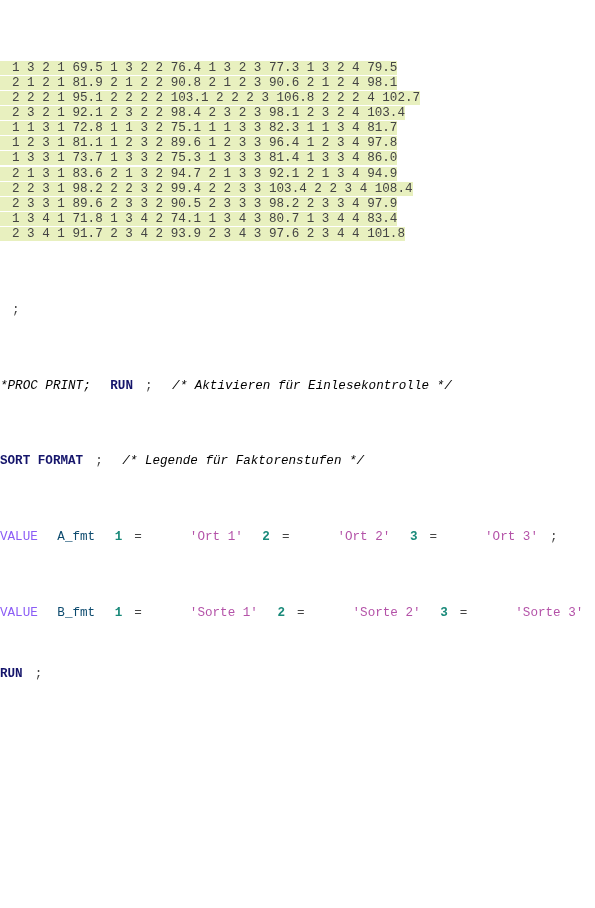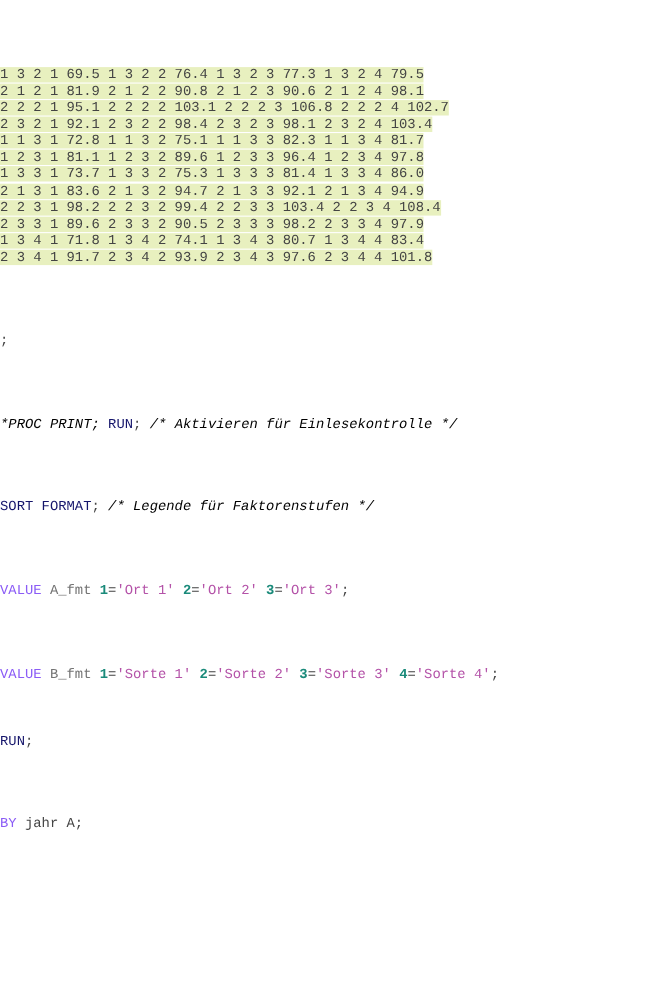--- a/index.html
+++ b/index.html
@@ -24,28 +24,28 @@
   .line {
     white-space: pre;
     height: 15.15px;
     font-size: 12.6px;
   }
   
   .hl > span.sel {
     background: #e8f0bf;
   }
   
-  .t-plain   { color: #444444; }
-  .t-proc    { color: #15156b; font-weight: normal; }
+  .t-plain   { color: #444444; padding-left: 12px; }
+  .t-proc    { color: #15156b; font-weight: bold; }
   .t-stmt    { color: #8b5cf6; }
   .t-opt     { color: #5b7fc4; }
   .t-comment { color: #000000; font-style: italic; }
-  .t-string  { color: #b452a8; }
+  .t-string  { color: #b452a8; margin-left: 48px; }
   .t-num     { color: #1a8a7a; font-weight: bold; }
-  .t-name    { color: #737373; }
+  .t-name    { color: #0c4a6e; }
 </style>
 </head>
 <body>
 
 <div id="editor">
 
   
   <div id="data-block"><div class="line hl"><span class="sel t-plain">1 3 2 1 69.5 1 3 2 2 76.4 1 3 2 3 77.3 1 3 2 4 79.5</span></div><div class="line hl"><span class="sel t-plain">2 1 2 1 81.9 2 1 2 2 90.8 2 1 2 3 90.6 2 1 2 4 98.1</span></div><div class="line hl"><span class="sel t-plain">2 2 2 1 95.1 2 2 2 2 103.1 2 2 2 3 106.8 2 2 2 4 102.7</span></div><div class="line hl"><span class="sel t-plain">2 3 2 1 92.1 2 3 2 2 98.4 2 3 2 3 98.1 2 3 2 4 103.4</span></div><div class="line hl"><span class="sel t-plain">1 1 3 1 72.8 1 1 3 2 75.1 1 1 3 3 82.3 1 1 3 4 81.7</span></div><div class="line hl"><span class="sel t-plain">1 2 3 1 81.1 1 2 3 2 89.6 1 2 3 3 96.4 1 2 3 4 97.8</span></div><div class="line hl"><span class="sel t-plain">1 3 3 1 73.7 1 3 3 2 75.3 1 3 3 3 81.4 1 3 3 4 86.0</span></div><div class="line hl"><span class="sel t-plain">2 1 3 1 83.6 2 1 3 2 94.7 2 1 3 3 92.1 2 1 3 4 94.9</span></div><div class="line hl"><span class="sel t-plain">2 2 3 1 98.2 2 2 3 2 99.4 2 2 3 3 103.4 2 2 3 4 108.4</span></div><div class="line hl"><span class="sel t-plain">2 3 3 1 89.6 2 3 3 2 90.5 2 3 3 3 98.2 2 3 3 4 97.9</span></div><div class="line hl"><span class="sel t-plain">1 3 4 1 71.8 1 3 4 2 74.1 1 3 4 3 80.7 1 3 4 4 83.4</span></div><div class="line hl"><span class="sel t-plain">2 3 4 1 91.7 2 3 4 2 93.9 2 3 4 3 97.6 2 3 4 4 101.8</span></div></div>
 
   
@@ -59,21 +59,20 @@
 
   
   <div class="line"><span class="t-stmt">VALUE</span><span class="t-plain"> </span><span class="t-name">A_fmt</span><span class="t-plain"> </span><span class="t-num">1</span><span class="t-plain">=</span><span class="t-string">'Ort 1'</span><span class="t-plain"> </span><span class="t-num">2</span><span class="t-plain">=</span><span class="t-string">'Ort 2'</span><span class="t-plain"> </span><span class="t-num">3</span><span class="t-plain">=</span><span class="t-string">'Ort 3'</span><span class="t-plain">;</span></div>
 
   
   <div class="line"><span class="t-stmt">VALUE</span><span class="t-plain"> </span><span class="t-name">B_fmt</span><span class="t-plain"> </span><span class="t-num">1</span><span class="t-plain">=</span><span class="t-string">'Sorte 1'</span><span class="t-plain"> </span><span class="t-num">2</span><span class="t-plain">=</span><span class="t-string">'Sorte 2'</span><span class="t-plain"> </span><span class="t-num">3</span><span class="t-plain">=</span><span class="t-string">'Sorte 3'</span><span class="t-plain"> </span><span class="t-num">4</span><span class="t-plain">=</span><span class="t-string">'Sorte 4'</span><span class="t-plain">;</span></div>
 
   <div class="line"><span class="t-proc">RUN</span><span class="t-plain">;</span></div>
 
 
-  <div class="line"><span class="t-stmt">BY</span><span class="t-plain"> jahr A;</span></div>
 
 
   
 
   
 
   
 
   
 

